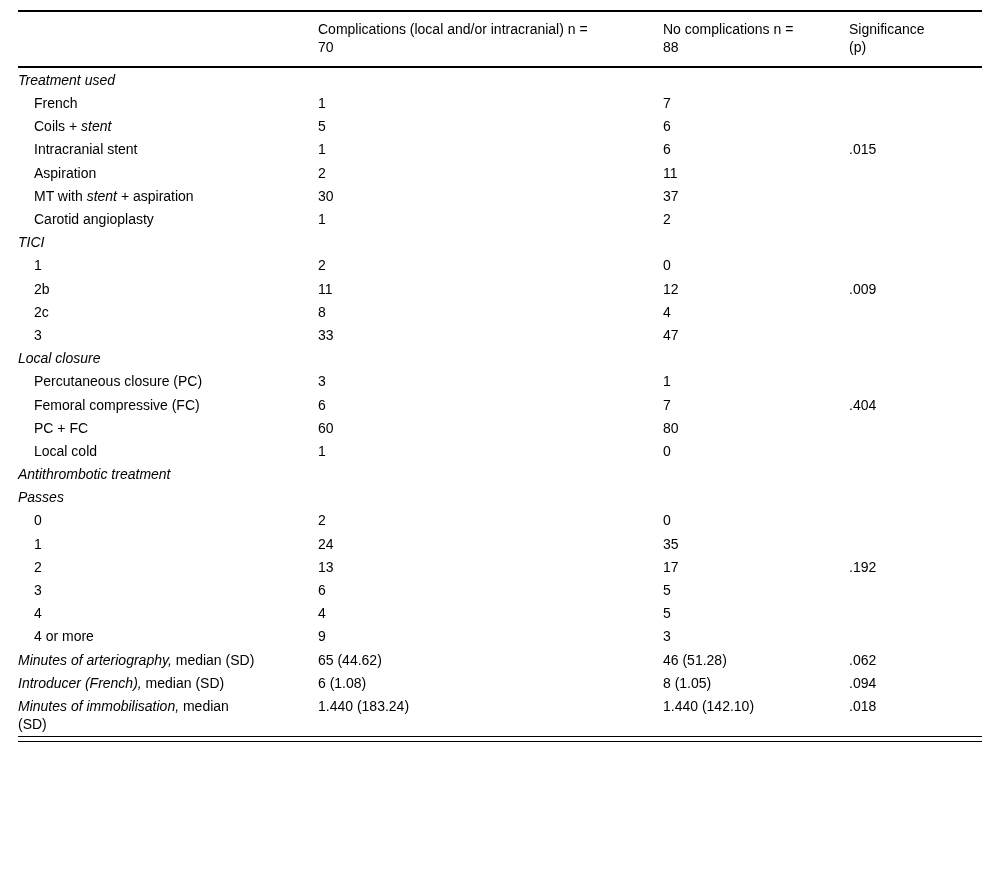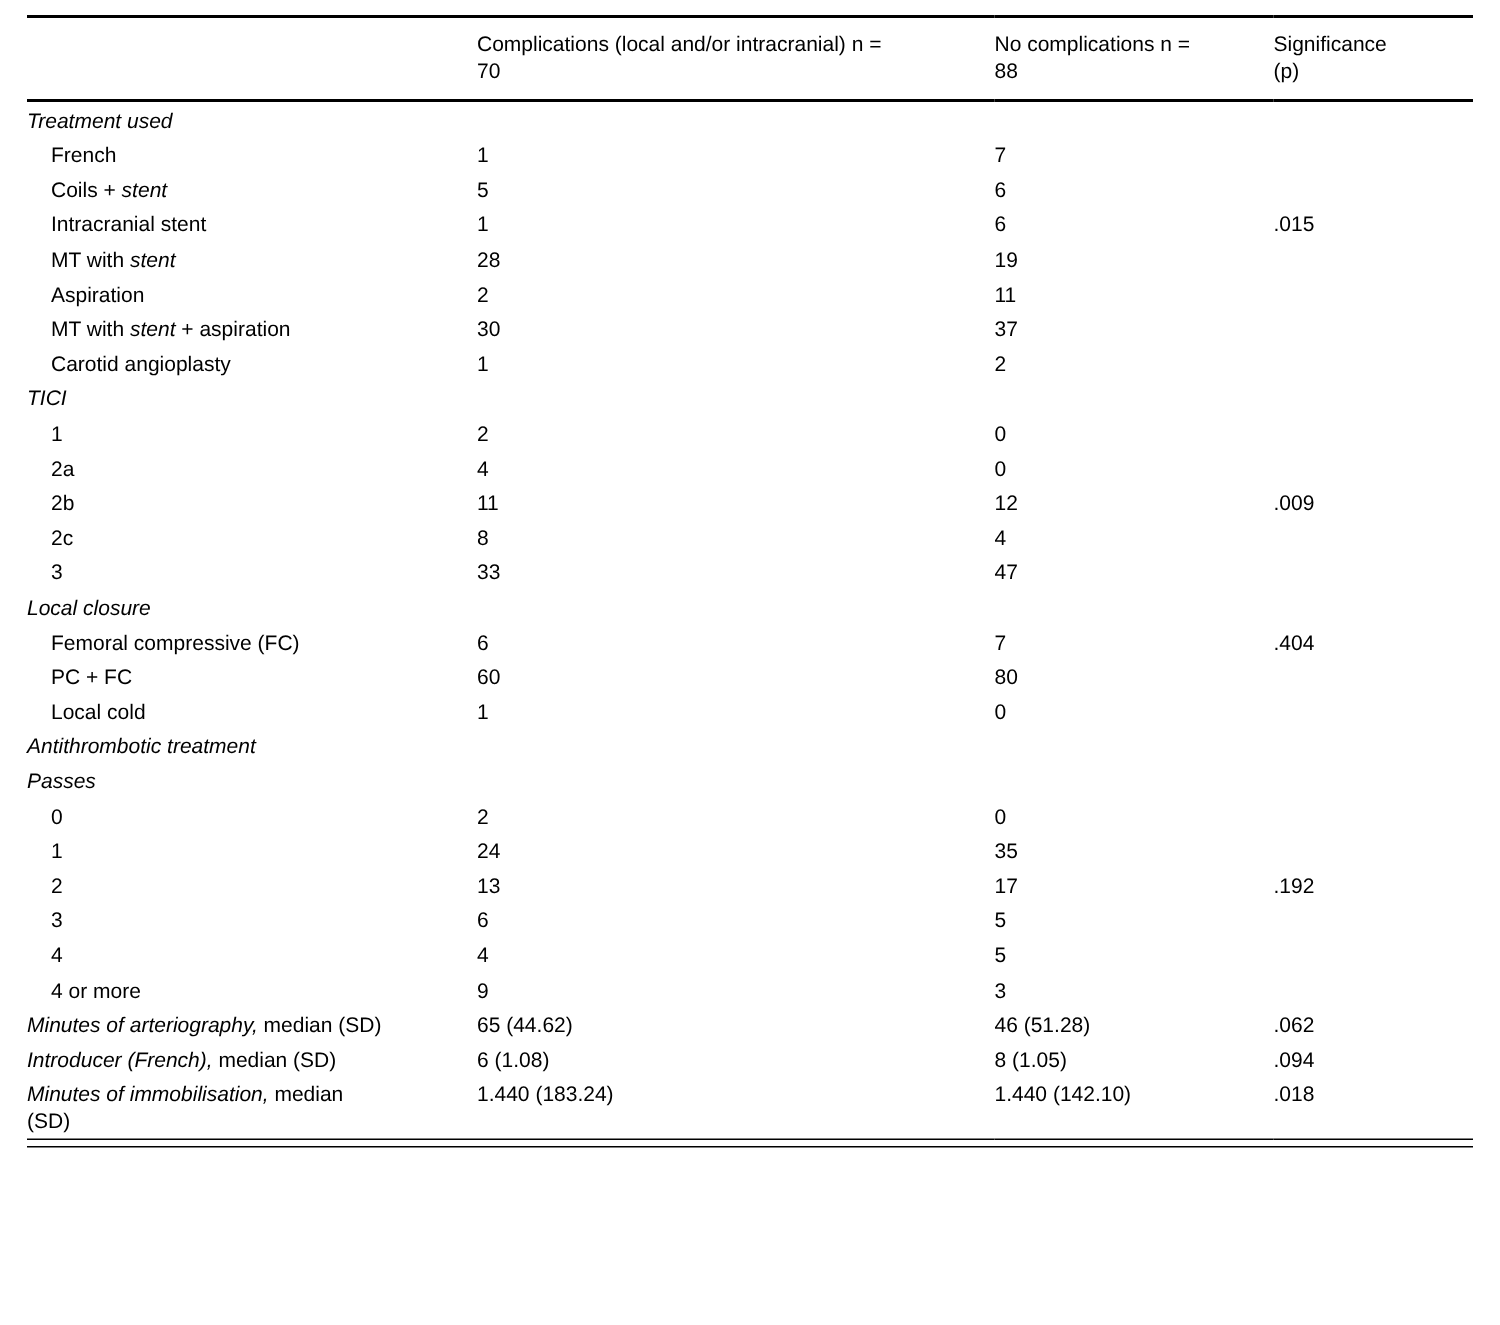--- a/index.html
+++ b/index.html
@@ -101,26 +101,20 @@
           <td>6</td>
           <td></td>
         </tr>
         <tr>
           <td class="c-label indent"><span>Intracranial stent</span></td>
           <td>1</td>
           <td>6</td>
           <td>.015</td>
         </tr>
         <tr>
-          <td class="c-label indent"><span>MT with </span><i>stent</i></td>
-          <td>28</td>
-          <td>19</td>
-          <td></td>
-        </tr>
-        <tr>
           <td class="c-label indent"><span>Aspiration</span></td>
           <td>2</td>
           <td>11</td>
           <td></td>
         </tr>
         <tr>
           <td class="c-label indent"><span>MT with </span><i>stent</i><span> + aspiration</span></td>
           <td>30</td>
           <td>37</td>
           <td></td>
@@ -133,26 +127,20 @@
         </tr>
         <tr>
           <td class="c-label"><i>TICI</i></td>
           <td></td>
           <td></td>
           <td></td>
         </tr>
         <tr>
           <td class="c-label indent"><span>1</span></td>
           <td>2</td>
-          <td>0</td>
-          <td></td>
-        </tr>
-        <tr>
-          <td class="c-label indent"><span>2a</span></td>
-          <td>4</td>
           <td>0</td>
           <td></td>
         </tr>
         <tr>
           <td class="c-label indent"><span>2b</span></td>
           <td>11</td>
           <td>12</td>
           <td>.009</td>
         </tr>
         <tr>
@@ -164,20 +152,26 @@
         <tr>
           <td class="c-label indent"><span>3</span></td>
           <td>33</td>
           <td>47</td>
           <td></td>
         </tr>
         <tr>
           <td class="c-label"><i>Local closure</i></td>
           <td></td>
           <td></td>
+          <td></td>
+        </tr>
+        <tr>
+          <td class="c-label indent"><span>Percutaneous closure (PC)</span></td>
+          <td>3</td>
+          <td>1</td>
           <td></td>
         </tr>
         <tr>
           <td class="c-label indent"><span>Femoral compressive (FC)</span></td>
           <td>6</td>
           <td>7</td>
           <td>.404</td>
         </tr>
         <tr>
           <td class="c-label indent"><span>PC + FC</span></td>

